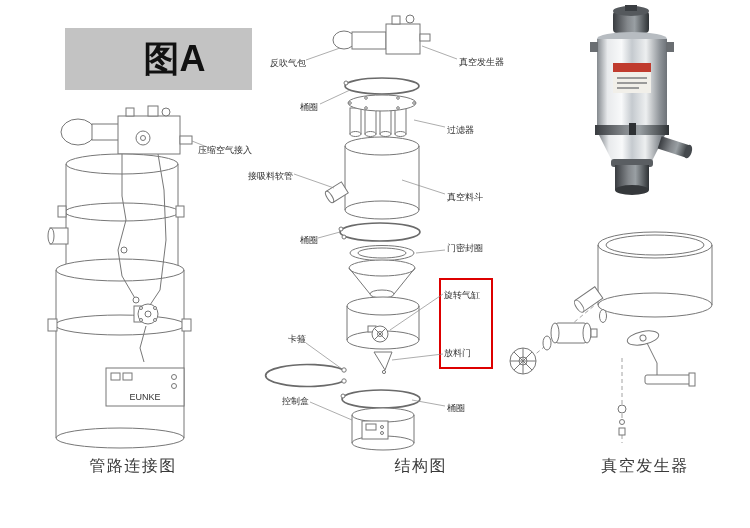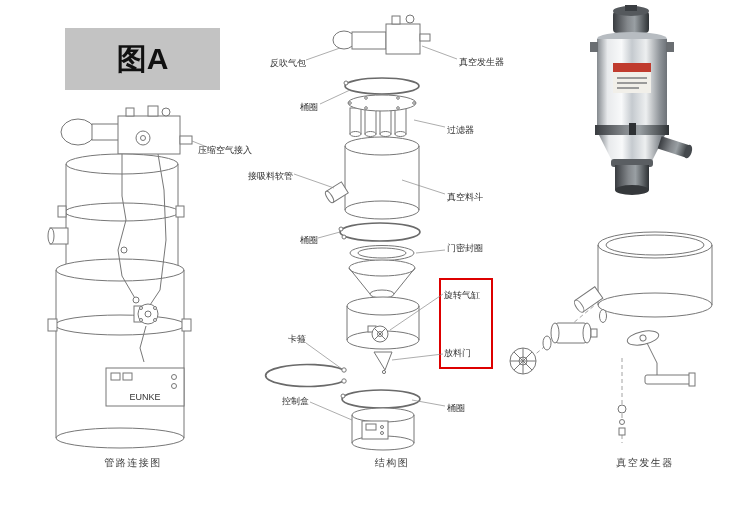--- a/index.html
+++ b/index.html
@@ -1,21 +1,21 @@
 <!DOCTYPE html>
 <html><head>
 <meta charset="utf-8">
 <style>
   html,body{margin:0;padding:0;background:#fff;}
   body{width:750px;height:528px;position:relative;font-family:"Liberation Sans",sans-serif;overflow:hidden;}
   .abs{position:absolute;}
   #fig-box{left:65px;top:28px;width:155px;height:62px;background:#c3c3c3;
            display:flex;align-items:center;justify-content:center;
-           font-size:30px;font-weight:600;color:#111;}
-  .caption{top:456px;width:110px;text-align:center;font-size:10px;color:#3a3a3a;letter-spacing:1.5px;}
+           font-size:36px;font-weight:600;color:#111;padding-left:32px;}
+  .caption{top:456px;width:110px;text-align:center;font-size:16px;color:#3a3a3a;letter-spacing:1.5px;}
   svg{position:absolute;overflow:visible;}
   svg text{font-family:"Liberation Sans",sans-serif;fill:#333;font-size:9px;}
   .ln{stroke:#777;stroke-width:1;fill:#fff;}
   .ln-n{stroke:#777;stroke-width:1;fill:none;}
   .ring{stroke:#6a6a6a;stroke-width:1.7;fill:none;}
   .lead{stroke:#8a8a8a;stroke-width:0.7;}
   .dash{stroke:#8a8a8a;stroke-width:0.8;stroke-dasharray:4 3;fill:none;}
 </style>
 </head>
 <body>
@@ -314,14 +314,14 @@
     <path class="ln-n" d="M150 130 L160 150 L160 163" stroke-width="2"></path>
     <rect class="ln" x="148" y="162" width="46" height="9" rx="2"></rect>
     <rect class="ln" x="192" y="160" width="6" height="13"></rect>
     <circle class="ln" cx="125" cy="196" r="4"></circle>
     <circle class="ln" cx="125" cy="209" r="2.5"></circle>
     <rect class="ln" x="122" y="215" width="6" height="7"></rect>
   </g>
 </svg>
 
 <div class="abs caption" style="left:78px;">管路连接图</div>
-<div class="abs caption" style="left:337px;">结构图</div>
+<div class="abs caption" style="left:337px;text-align:right;">结构图</div>
 <div class="abs caption" style="left:590px;">真空发生器</div>
 
 </body></html>

